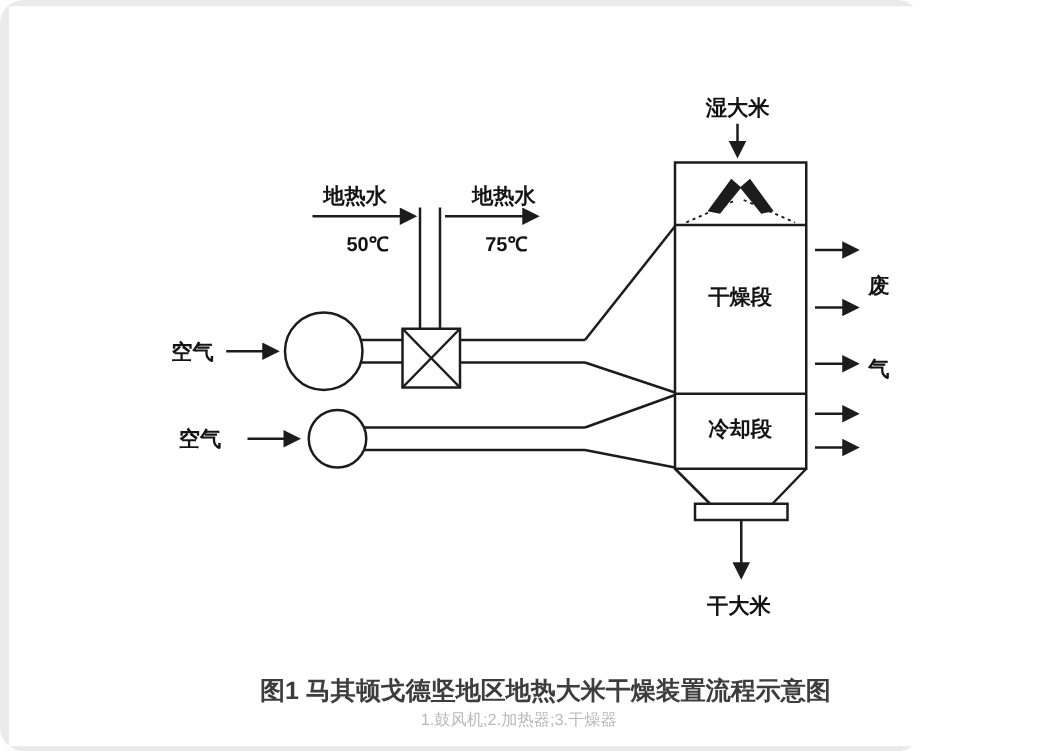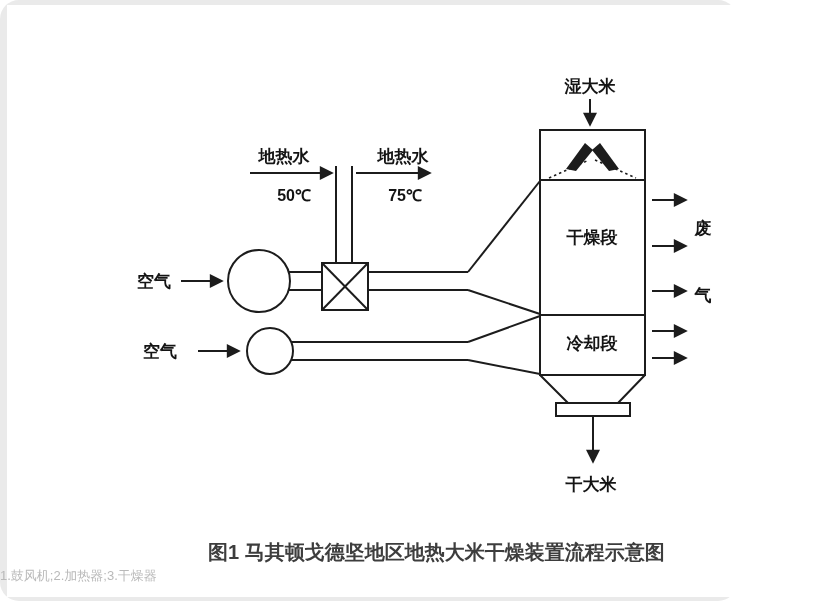--- a/index.html
+++ b/index.html
@@ -35,20 +35,21 @@
     font-size: 20px;
     font-weight: 700;
     color: #3d3d3d;
     white-space: nowrap;
   }
   .legend {
     position: absolute;
     left: 0;
     top: 567px;
     width: 830px;
+    text-align: center;
     font-size: 13px;
     color: #b9b9b9;
     white-space: nowrap;
   }
 </style>
 </head>
 <body>
 
 <div class="stage">
 

